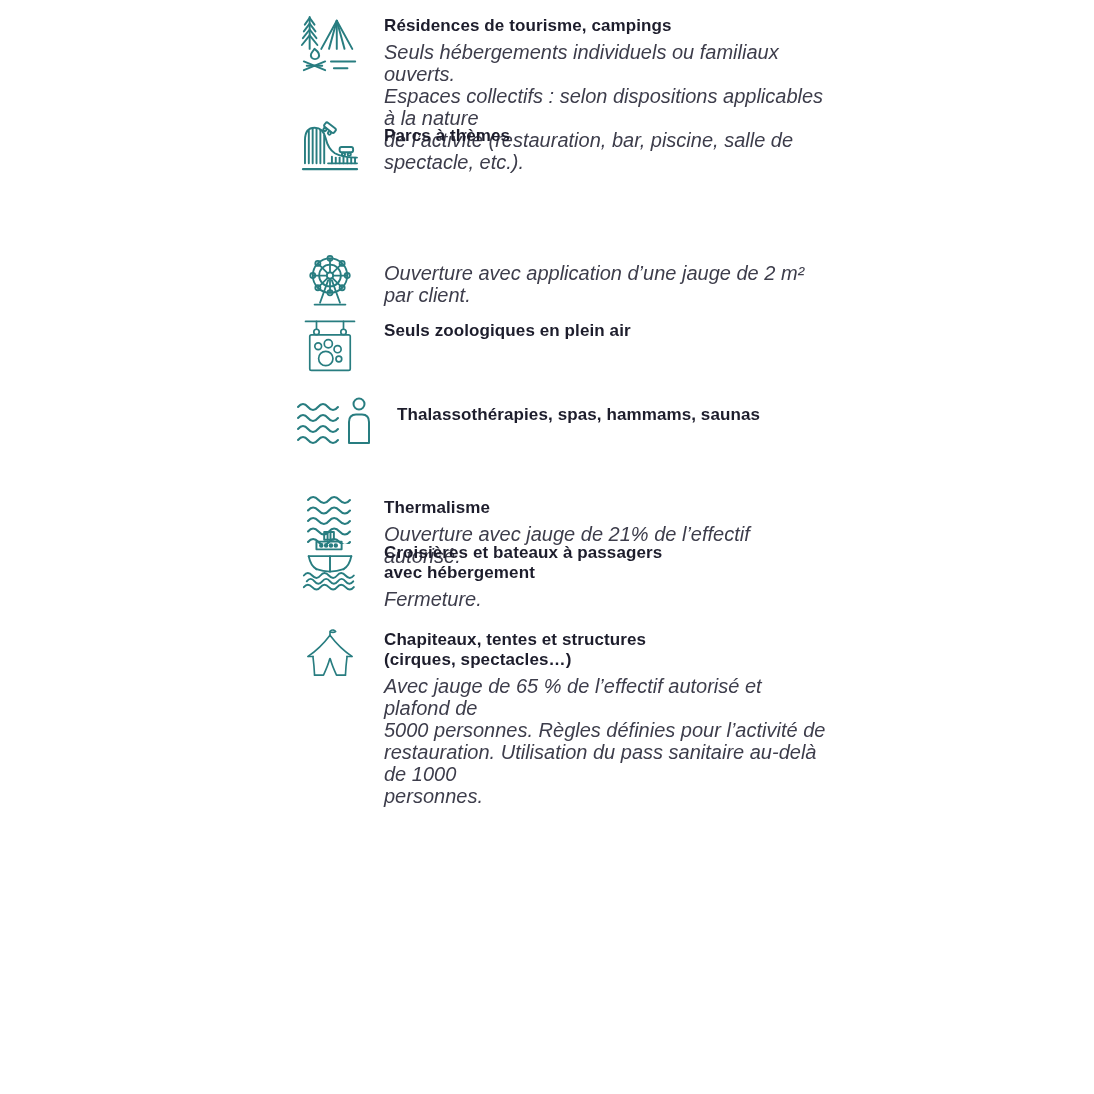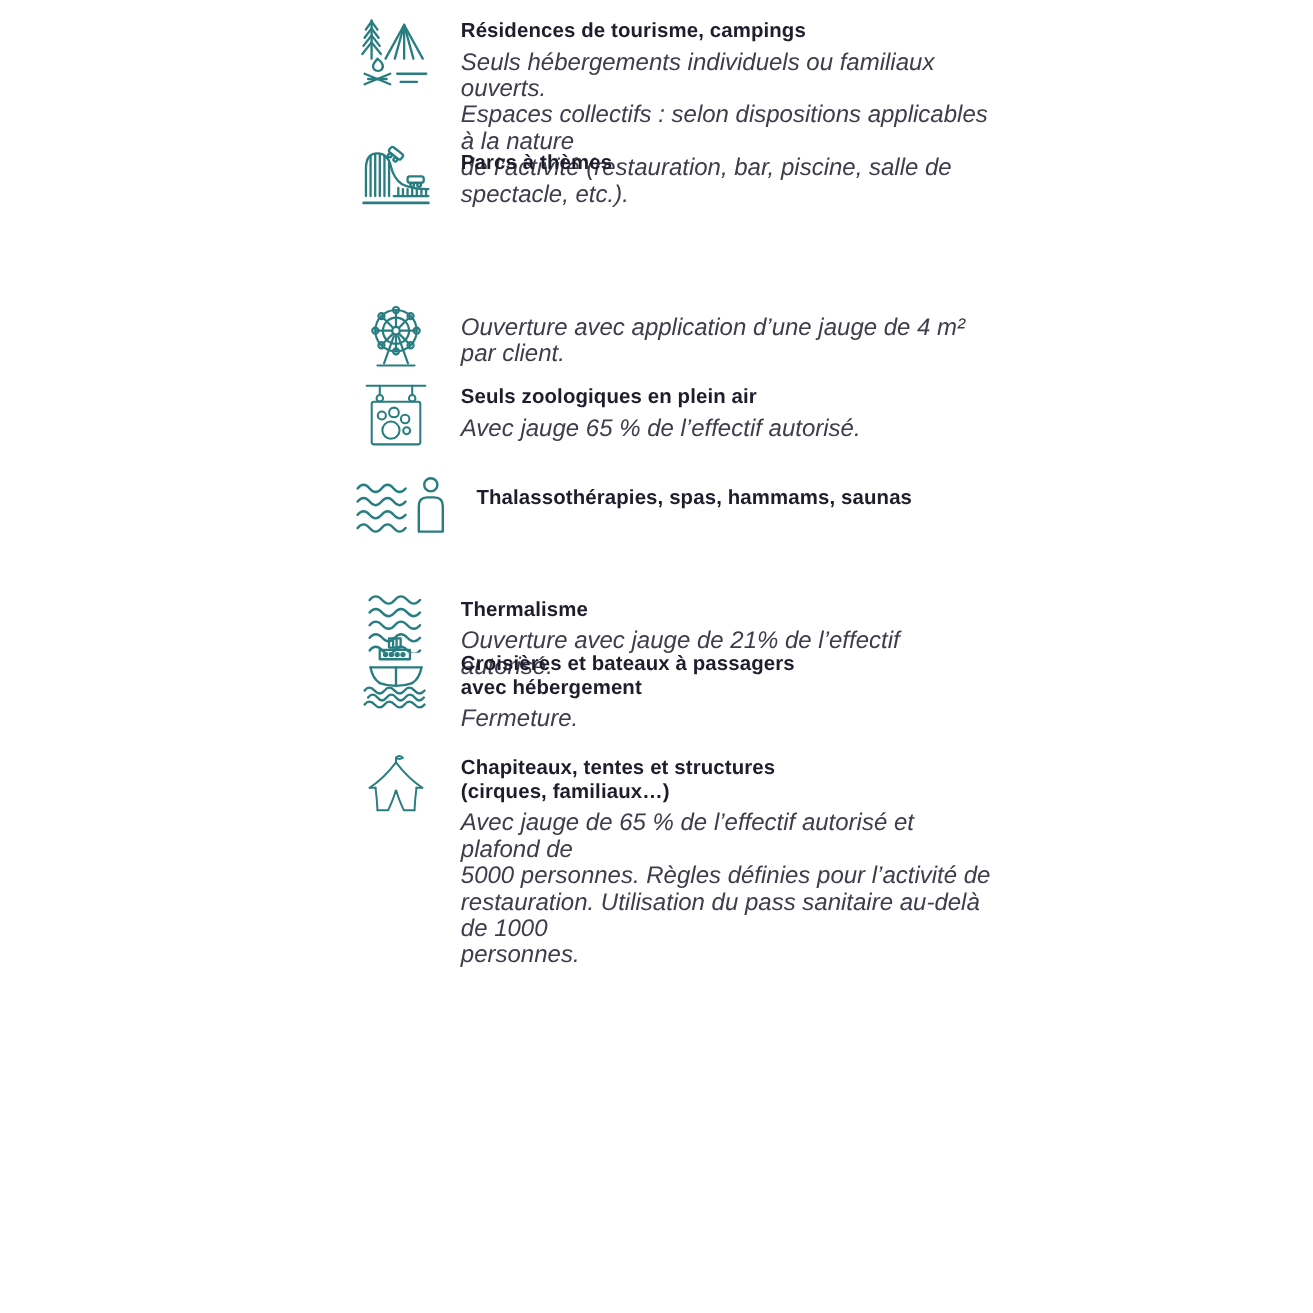--- a/index.html
+++ b/index.html
@@ -127,21 +127,21 @@
         <circle cx="45.4" cy="39.4" r="2.8"></circle>
           <circle cx="18.6" cy="39.4" r="2.8"></circle>
         <circle cx="45.4" cy="12.6" r="2.8"></circle>
           <circle cx="18.6" cy="12.6" r="2.8"></circle>
         <path d="M30 31 L21 56"></path>
           <path d="M34 31 L43 56"></path>
         <path d="M15 58 H49"></path>
       </svg>
     </div>
     <div class="text">
-      <p class="item-desc">Ouverture avec application d’une jauge de 4 m² par client.</p>
+      <p class="item-desc">Ouverture avec application d’une jauge de 2 m² par client.</p>
     </div>
   </div>
 
   <div class="item item-4">
     <div class="icon-box">
       <svg width="54" height="56" viewBox="0 0 64 66" fill="none" stroke="currentColor" stroke-width="2" stroke-linecap="round" stroke-linejoin="round">
         <path d="M3 5 H61"></path>
         <path d="M16 5 V14"></path>
         <path d="M48 5 V14"></path>
         <circle cx="16" cy="17.5" r="3.2"></circle>
@@ -149,21 +149,20 @@
         <rect x="8" y="21" width="48" height="42" rx="2"></rect>
         <circle cx="27" cy="49" r="8.5"></circle>
         <circle cx="18" cy="34.5" r="4"></circle>
         <circle cx="30" cy="31.5" r="4.8"></circle>
         <circle cx="41" cy="38" r="4.2"></circle>
         <circle cx="42.5" cy="49.5" r="3.4"></circle>
       </svg>
     </div>
     <div class="text">
       <h3 class="item-title">Seuls zoologiques en plein air</h3>
-      <p class="item-desc">Avec jauge 65 % de l’effectif autorisé.</p>
     </div>
   </div>
 
   <div class="item item-5">
     <div class="icon-box">
       <svg width="78" height="58" viewBox="0 0 78 58" fill="none" stroke="currentColor" stroke-width="2" stroke-linecap="round" stroke-linejoin="round">
         <path d="M2 12 q5 -6 10 0 t10 0 t10 0 t10 0"></path>
         <path d="M2 23 q5 -6 10 0 t10 0 t10 0 t10 0"></path>
         <path d="M2 34 q5 -6 10 0 t10 0 t10 0 t10 0"></path>
         <path d="M2 45 q5 -6 10 0 t10 0 t10 0 t10 0"></path>
@@ -228,21 +227,21 @@
         <path d="M32 9 Q44 25 59 35"></path>
         <path d="M5 35 L11 35"></path>
         <path d="M59 35 L53 35"></path>
         <path d="M11 35 Q12.5 47 13 58"></path>
         <path d="M53 35 Q51.5 47 51 58"></path>
         <path d="M13 58 H24 Q29.5 46 31.5 38.5 Q32 37 32.5 38.5 Q34.5 46 40 58 H51"></path>
       </svg>
     </div>
     <div class="text">
       <h3 class="item-title">Chapiteaux, tentes et structures
-(cirques, familiaux…)</h3>
+(cirques, spectacles…)</h3>
       <p class="item-desc">Avec jauge de 65 % de l’effectif autorisé et plafond de
 5000 personnes. Règles définies pour l’activité de
 restauration. Utilisation du pass sanitaire au-delà de 1000
 personnes.</p>
     </div>
   </div>
 
 </div>
 
 </body></html>

